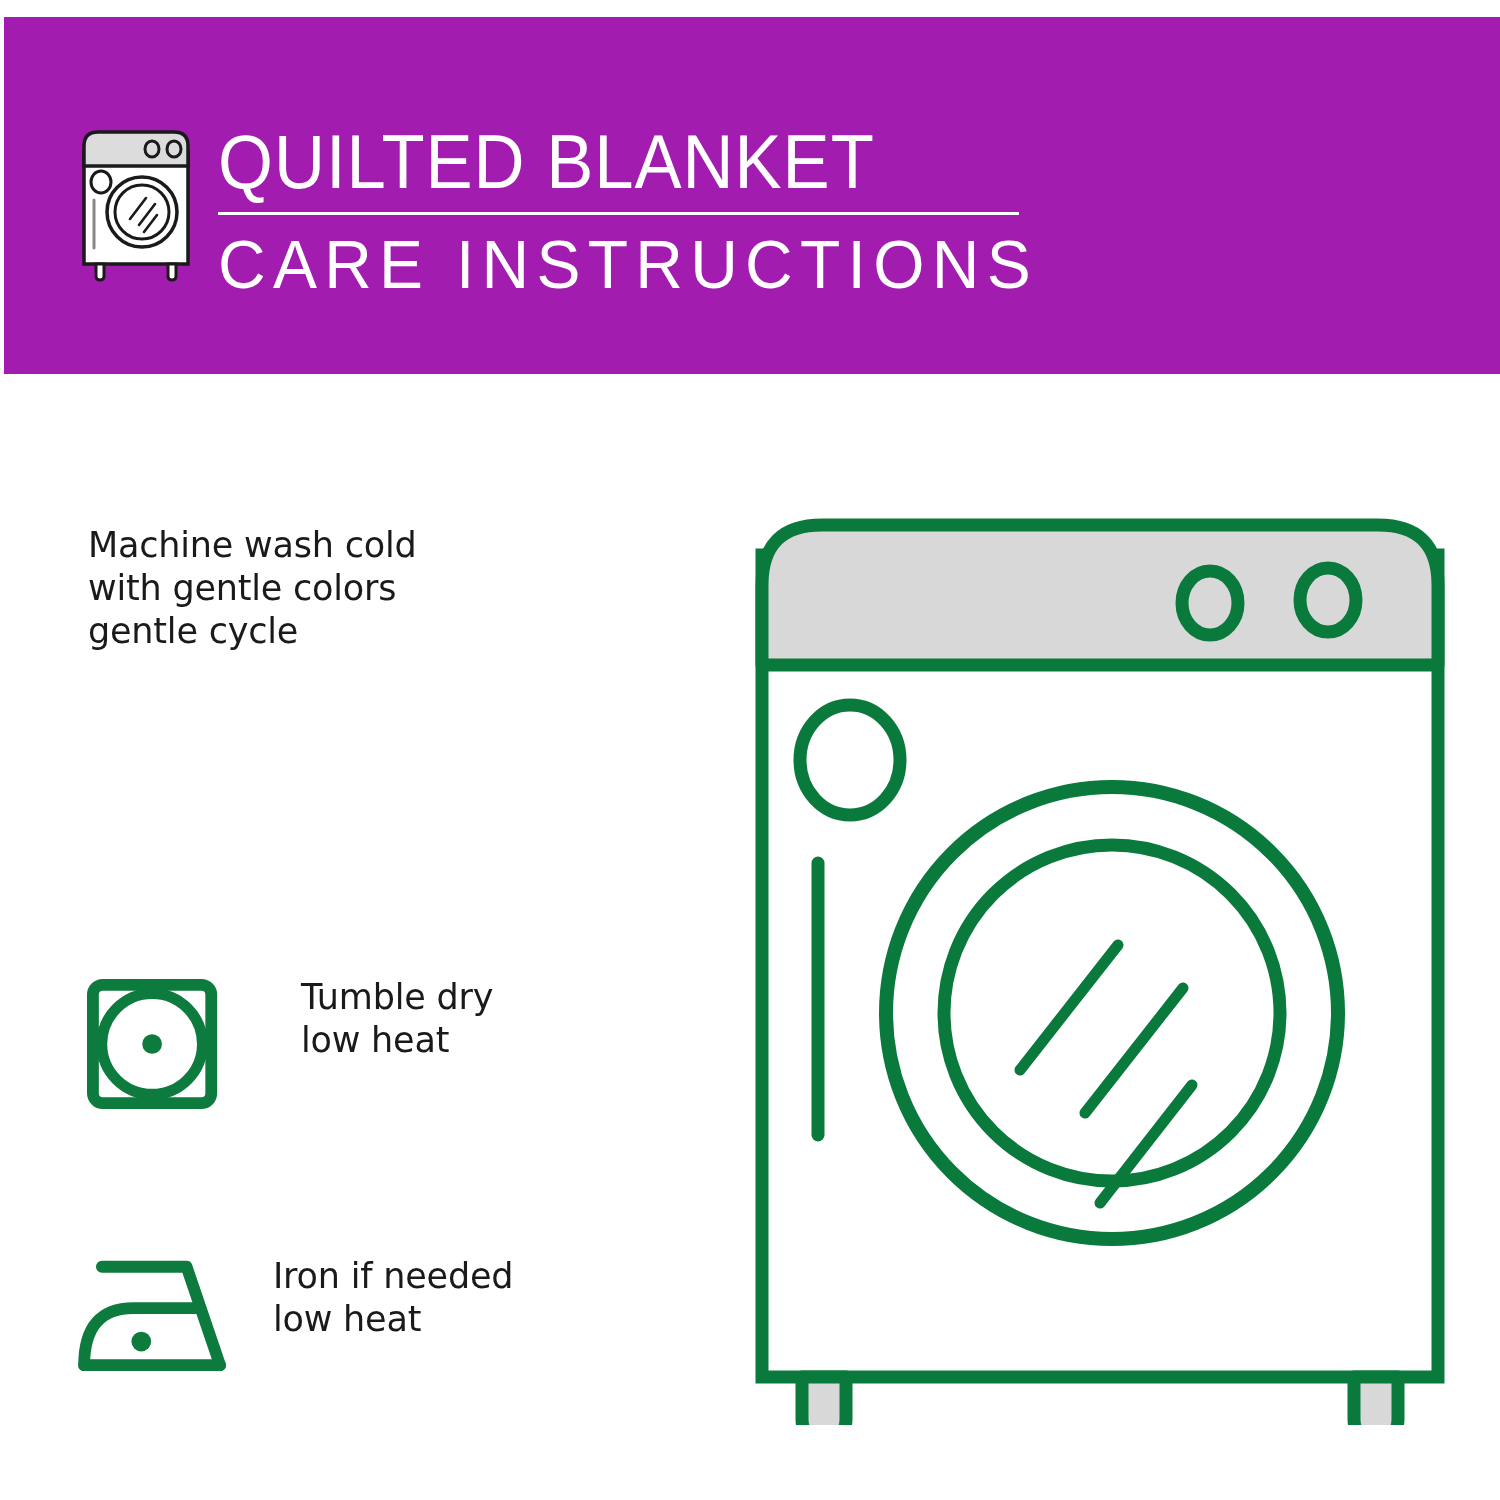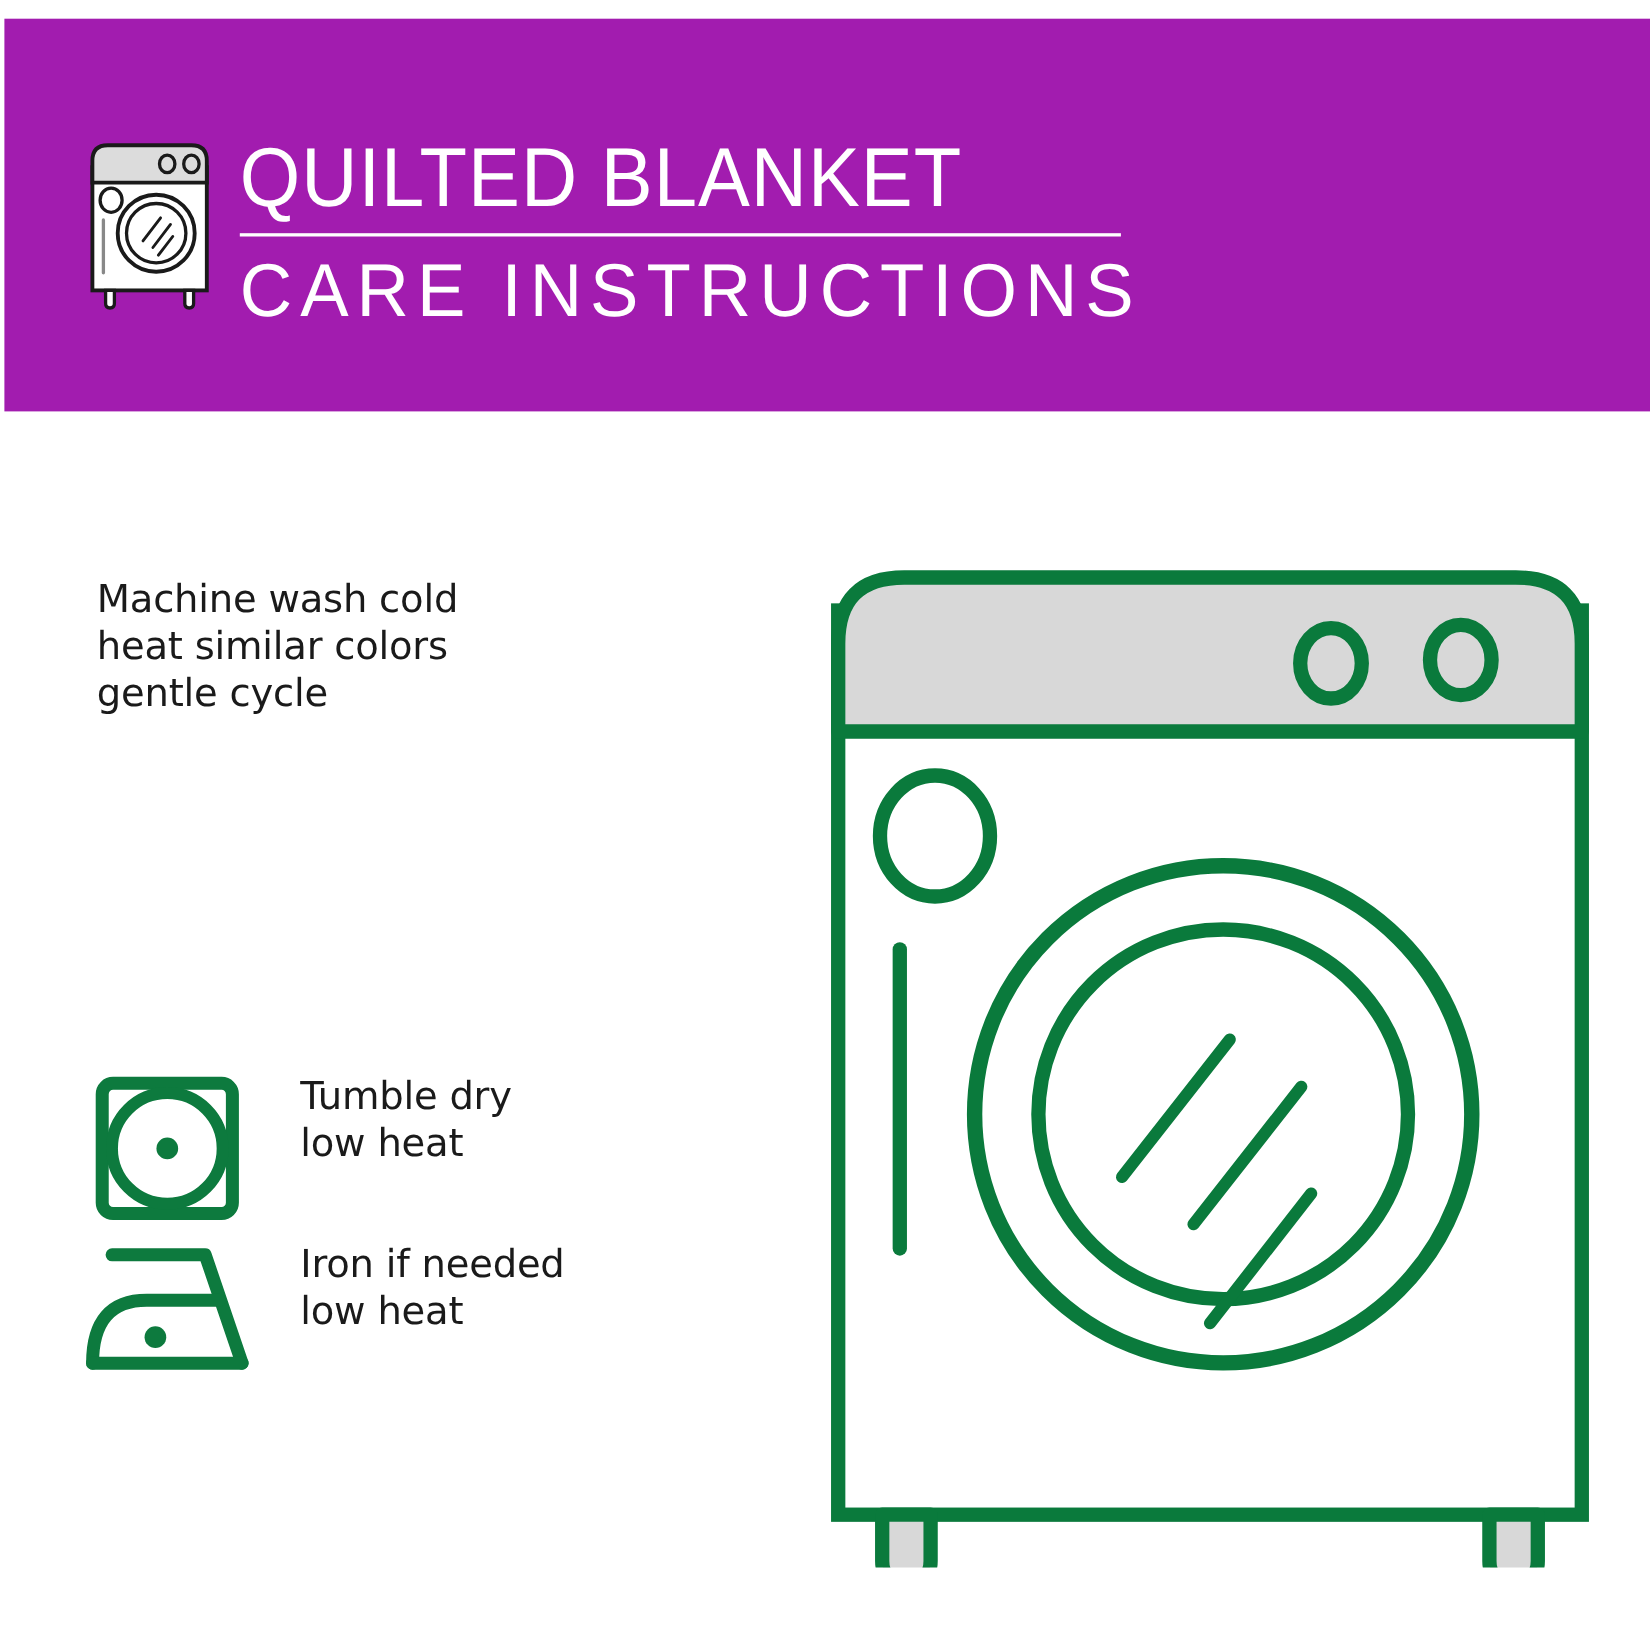--- a/index.html
+++ b/index.html
@@ -92,22 +92,22 @@
     font-family: "DejaVu Sans", sans-serif;
     font-size: 35px;
     line-height: 43px;
     color: #1a1a1a;
     letter-spacing: -0.2px;
     white-space: pre-line;
   }
 
   #row-wash   { top: 520px; }
   #row-bleach { top: 728px; }
-  #row-dry    { top: 972px; }
-  #row-iron   { top: 1125px; }
+  #row-dry    { top: 972px; gap: 28px; }
+  #row-iron   { top: 1251px; }
 
   
   #machine-illustration {
     position: absolute;
     left: 740px;
     top: 495px;
     width: 720px;
     height: 930px;
   }
 </style>
@@ -147,21 +147,21 @@
     <div id="header-text-block">
       <div id="title-main">QUILTED BLANKET</div>
       <div id="title-divider"></div>
       <div id="title-sub">CARE INSTRUCTIONS</div>
     </div>
 
   </div>
 
   <div class="care-row" id="row-wash">
     <div class="care-text">Machine wash cold
-heat similar colors
+with gentle colors
 gentle cycle</div>
   </div>
 
 
   <div class="care-row" id="row-dry">
     <div class="care-symbol">
       <svg viewBox="0 0 180 145" width="178" height="143" xmlns="http://www.w3.org/2000/svg">
         <rect x="23" y="13" width="120" height="120" rx="10" ry="10" fill="none" stroke="#0D7A3E" stroke-width="12"></rect>
         <circle cx="83" cy="73" r="51" fill="none" stroke="#0D7A3E" stroke-width="11"></circle>
         <circle cx="83" cy="73" r="10" fill="#0D7A3E"></circle>

